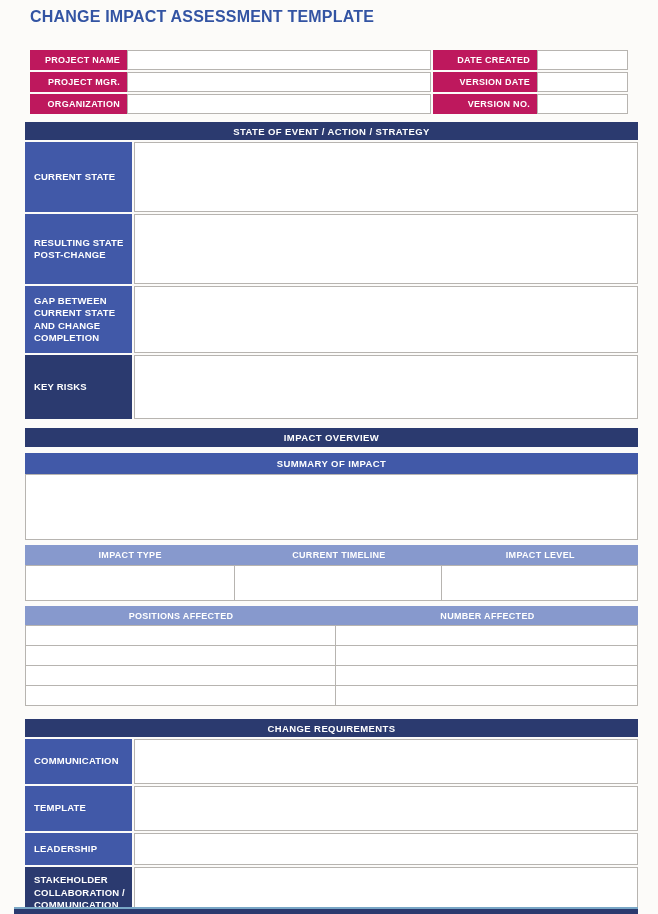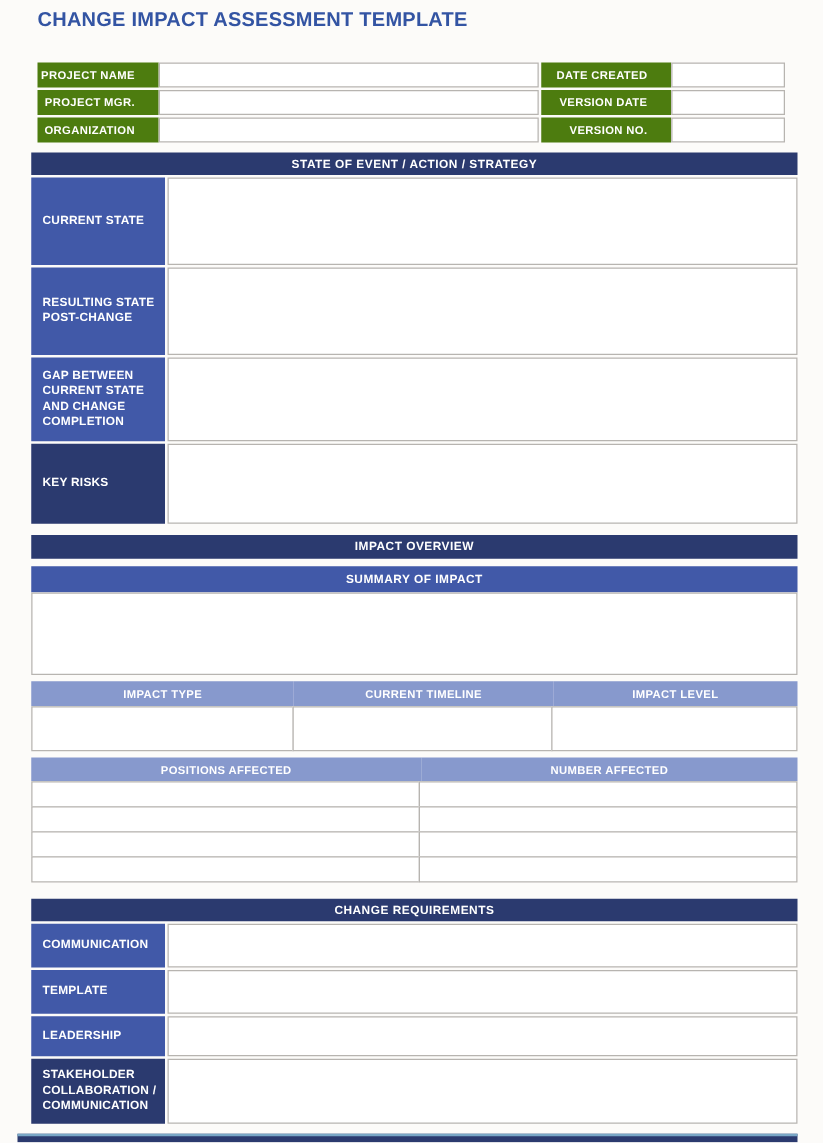--- a/index.html
+++ b/index.html
@@ -11,23 +11,23 @@
     position: absolute; left: 30px; top: 8px;
     font-size: 16px; font-weight: bold; color: #3354a3; letter-spacing: 0.2px;
     white-space: nowrap;
   }
 
   
   .info-table { position: absolute; left: 30px; top: 50px; width: 598px; }
   .info-row { display: flex; height: 20px; margin-bottom: 2px; }
   .cell { height: 100%; }
   .lbl {
-    background: #4d7c0f; color: #fff; font-size: 9px; font-weight: bold;
+    background: #be185d; color: #fff; font-size: 9px; font-weight: bold;
     display: flex; align-items: center; justify-content: flex-end;
-    padding-right: 19px; letter-spacing: 0.3px;
+    padding-right: 7px; letter-spacing: 0.3px;
   }
   .lbl-l { width: 97px; }
   .inp { background: #ffffff; border: 1px solid #b7b4b0; }
   .inp-l { width: 304px; }
   .info-spacer { width: 2px; }
   .lbl-r { width: 104px; }
   .inp-r { flex: 1; }
 
   
   .section { position: absolute; left: 14px; width: 624px; padding-left: 11px; }
@@ -51,21 +51,21 @@
   .lrow-label {
     width: 107px; background: #4159a8; color: #fff;
     font-size: 9.5px; font-weight: bold; line-height: 1.3; letter-spacing: 0.2px;
     display: flex; align-items: center;
     padding: 4px 6px 4px 9px;
   }
   .lrow-label.dark { background: #2b3a6f; }
   .lrow-content { flex: 1; background: #fff; border: 1px solid #b7b4b0; }
 
   .h70 { height: 70px; } .h67 { height: 67px; } .h64 { height: 64px; }
-  .h35 { height: 35px; border-radius: 17px; } .h32 { height: 32px; } .h52 { height: 52px; }
+  .h35 { height: 45px; border-radius: 17px; } .h32 { height: 32px; } .h52 { height: 52px; }
 
   
   .gap6 { height: 6px; } .gap5 { height: 5px; }
   .summary-box { height: 66px; background: #fff; border: 1px solid #b7b4b0; }
   .colrow { display: flex; gap: 0; }
   .colhead {
     background: #8799cd; color: #fff; height: 20px;
     font-size: 9px; font-weight: bold; letter-spacing: 0.3px;
     display: flex; align-items: center; justify-content: center;
   }

